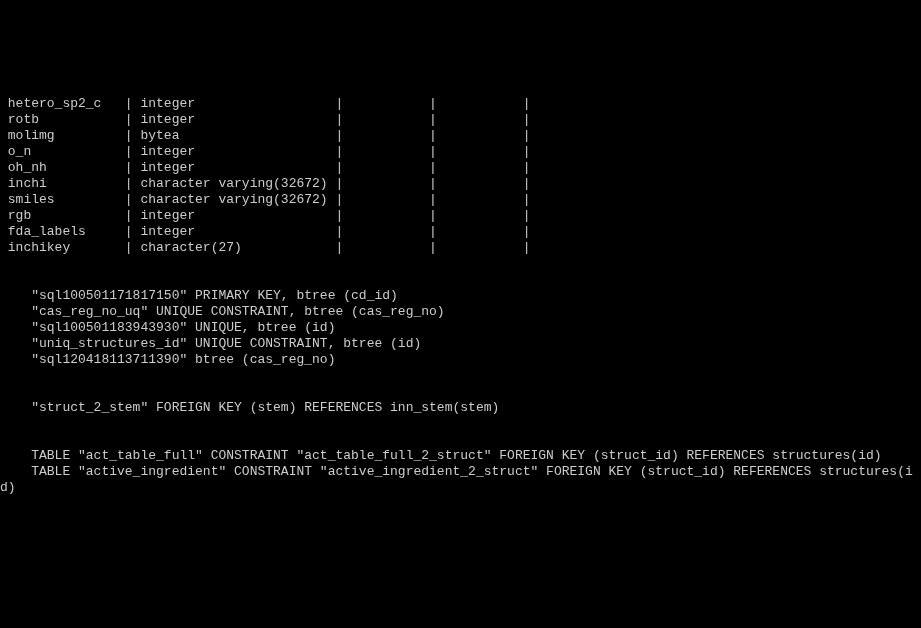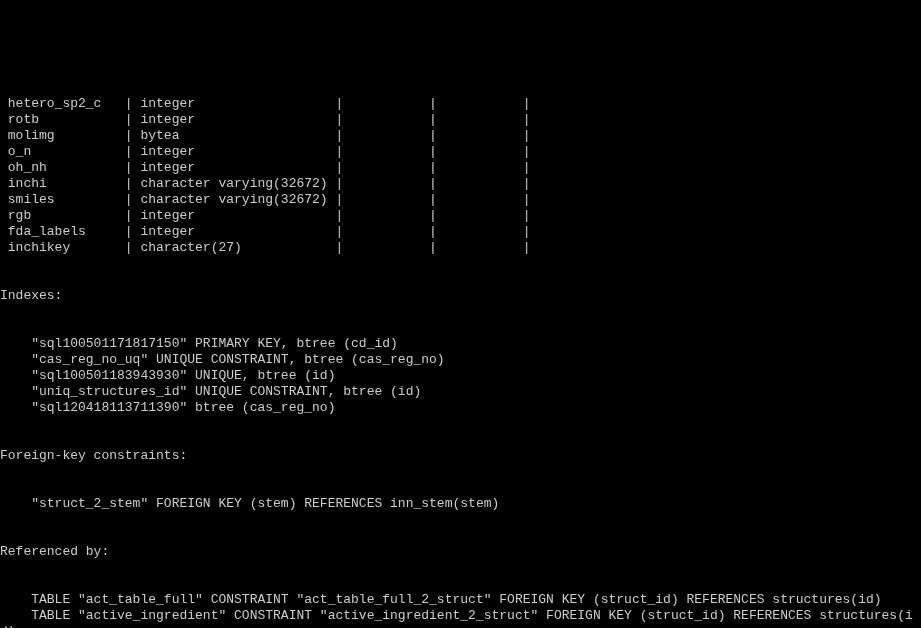--- a/index.html
+++ b/index.html
@@ -25,24 +25,21 @@
       font-family: Liberation Mono, monospace;
     }
   </style>
 </head>
 <body>
 
 
 
 <div class="terminal">
   <div id="cols"><div class="line"> hetero_sp2_c   | integer                  |           |           |</div><div class="line"> rotb           | integer                  |           |           |</div><div class="line"> molimg         | bytea                    |           |           |</div><div class="line"> o_n            | integer                  |           |           |</div><div class="line"> oh_nh          | integer                  |           |           |</div><div class="line"> inchi          | character varying(32672) |           |           |</div><div class="line"> smiles         | character varying(32672) |           |           |</div><div class="line"> rgb            | integer                  |           |           |</div><div class="line"> fda_labels     | integer                  |           |           |</div><div class="line"> inchikey       | character(27)            |           |           |</div></div>
-  <div class="line">Indexes:</div>
   <div id="idx"><div class="line">    "sql100501171817150" PRIMARY KEY, btree (cd_id)</div><div class="line">    "cas_reg_no_uq" UNIQUE CONSTRAINT, btree (cas_reg_no)</div><div class="line">    "sql100501183943930" UNIQUE, btree (id)</div><div class="line">    "uniq_structures_id" UNIQUE CONSTRAINT, btree (id)</div><div class="line">    "sql120418113711390" btree (cas_reg_no)</div></div>
-  <div class="line">Foreign-key constraints:</div>
   <div id="fk"><div class="line">    "struct_2_stem" FOREIGN KEY (stem) REFERENCES inn_stem(stem)</div></div>
-  <div class="line">Referenced by:</div>
   <div id="refs"><div class="line">    TABLE "act_table_full" CONSTRAINT "act_table_full_2_struct" FOREIGN KEY (struct_id) REFERENCES structures(id)</div><div class="line">    TABLE "active_ingredient" CONSTRAINT "active_ingredient_2_struct" FOREIGN KEY (struct_id) REFERENCES structures(i</div><div class="line">d)</div></div>
   
   
 </div>
 
 
 
 
 </body></html>

